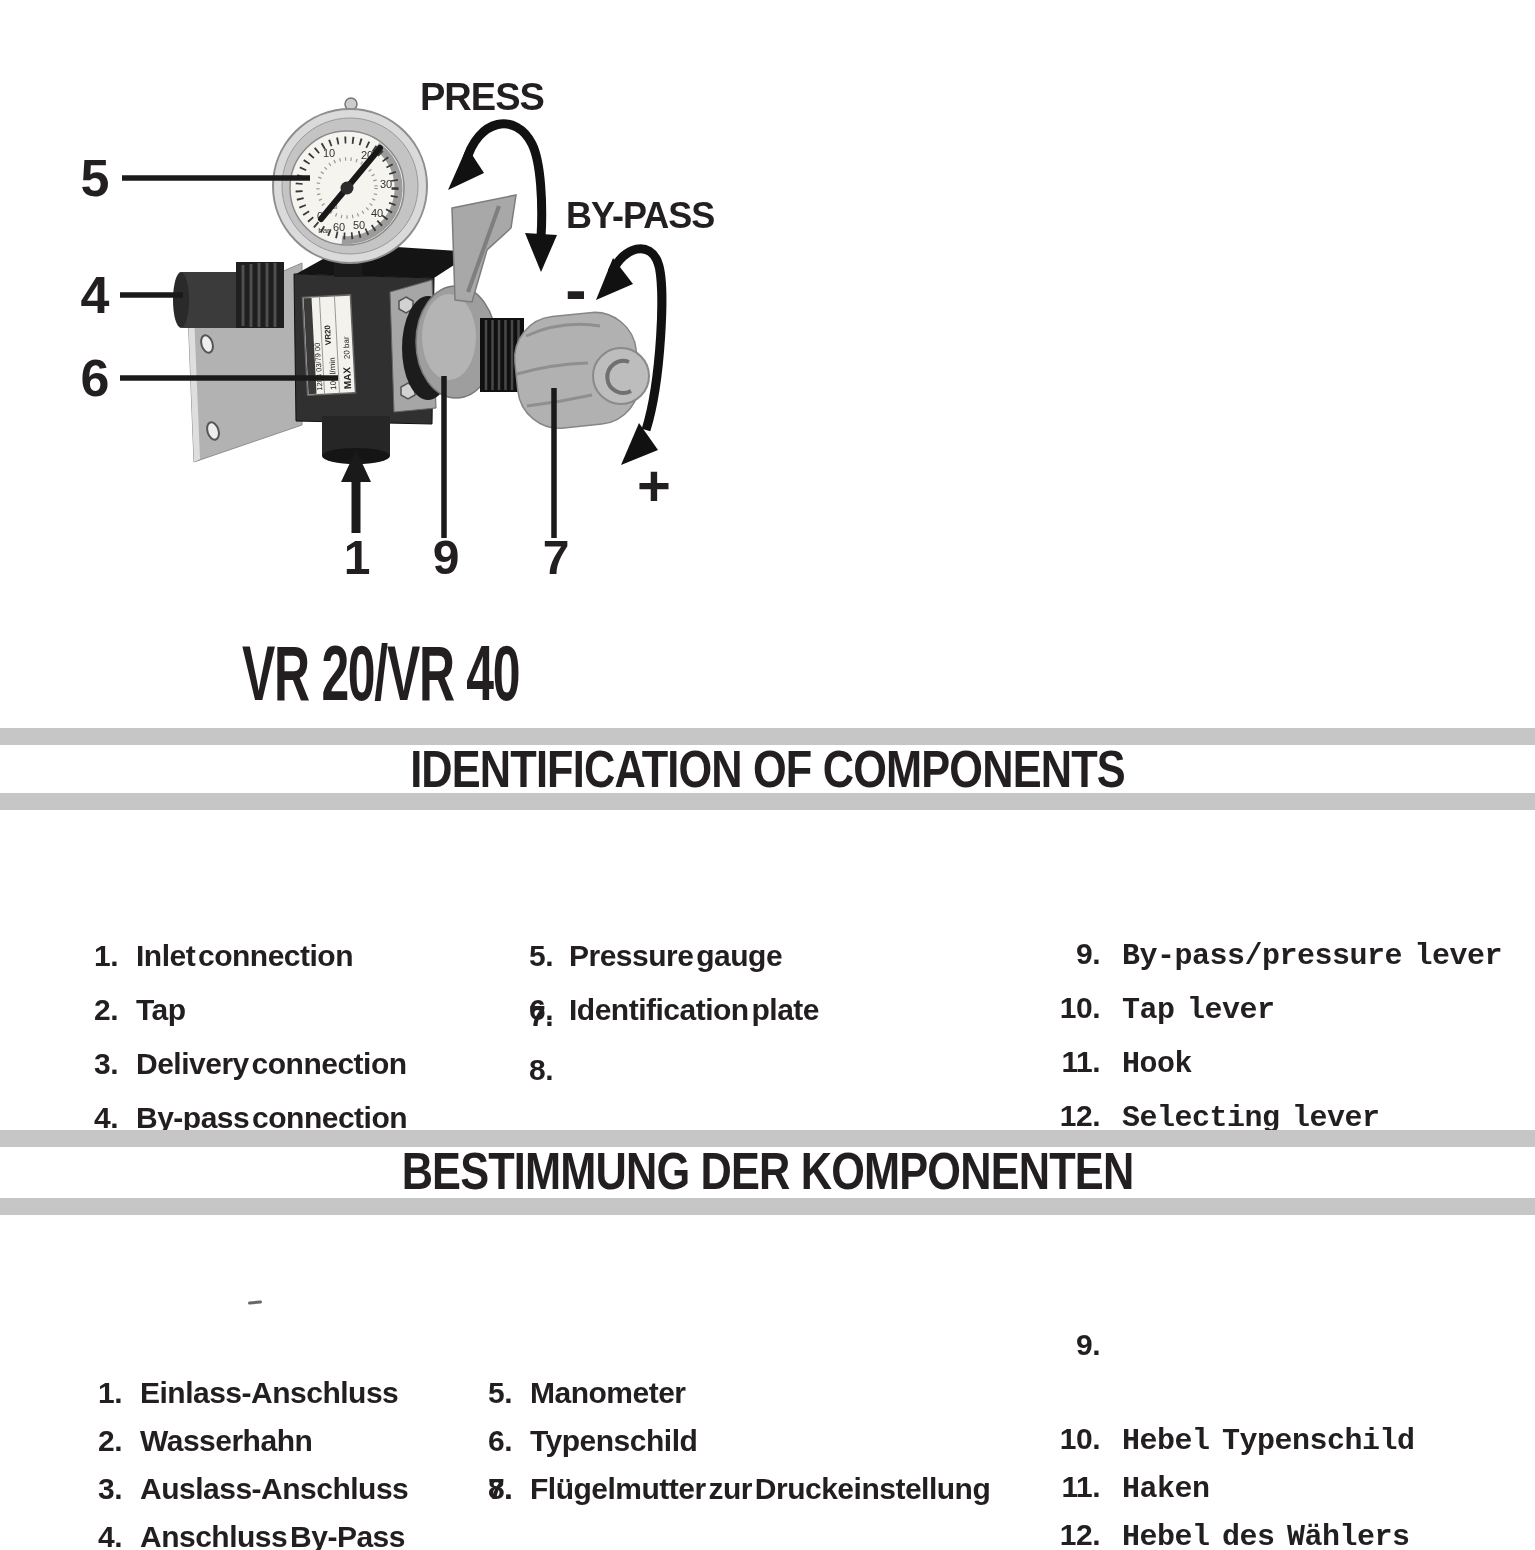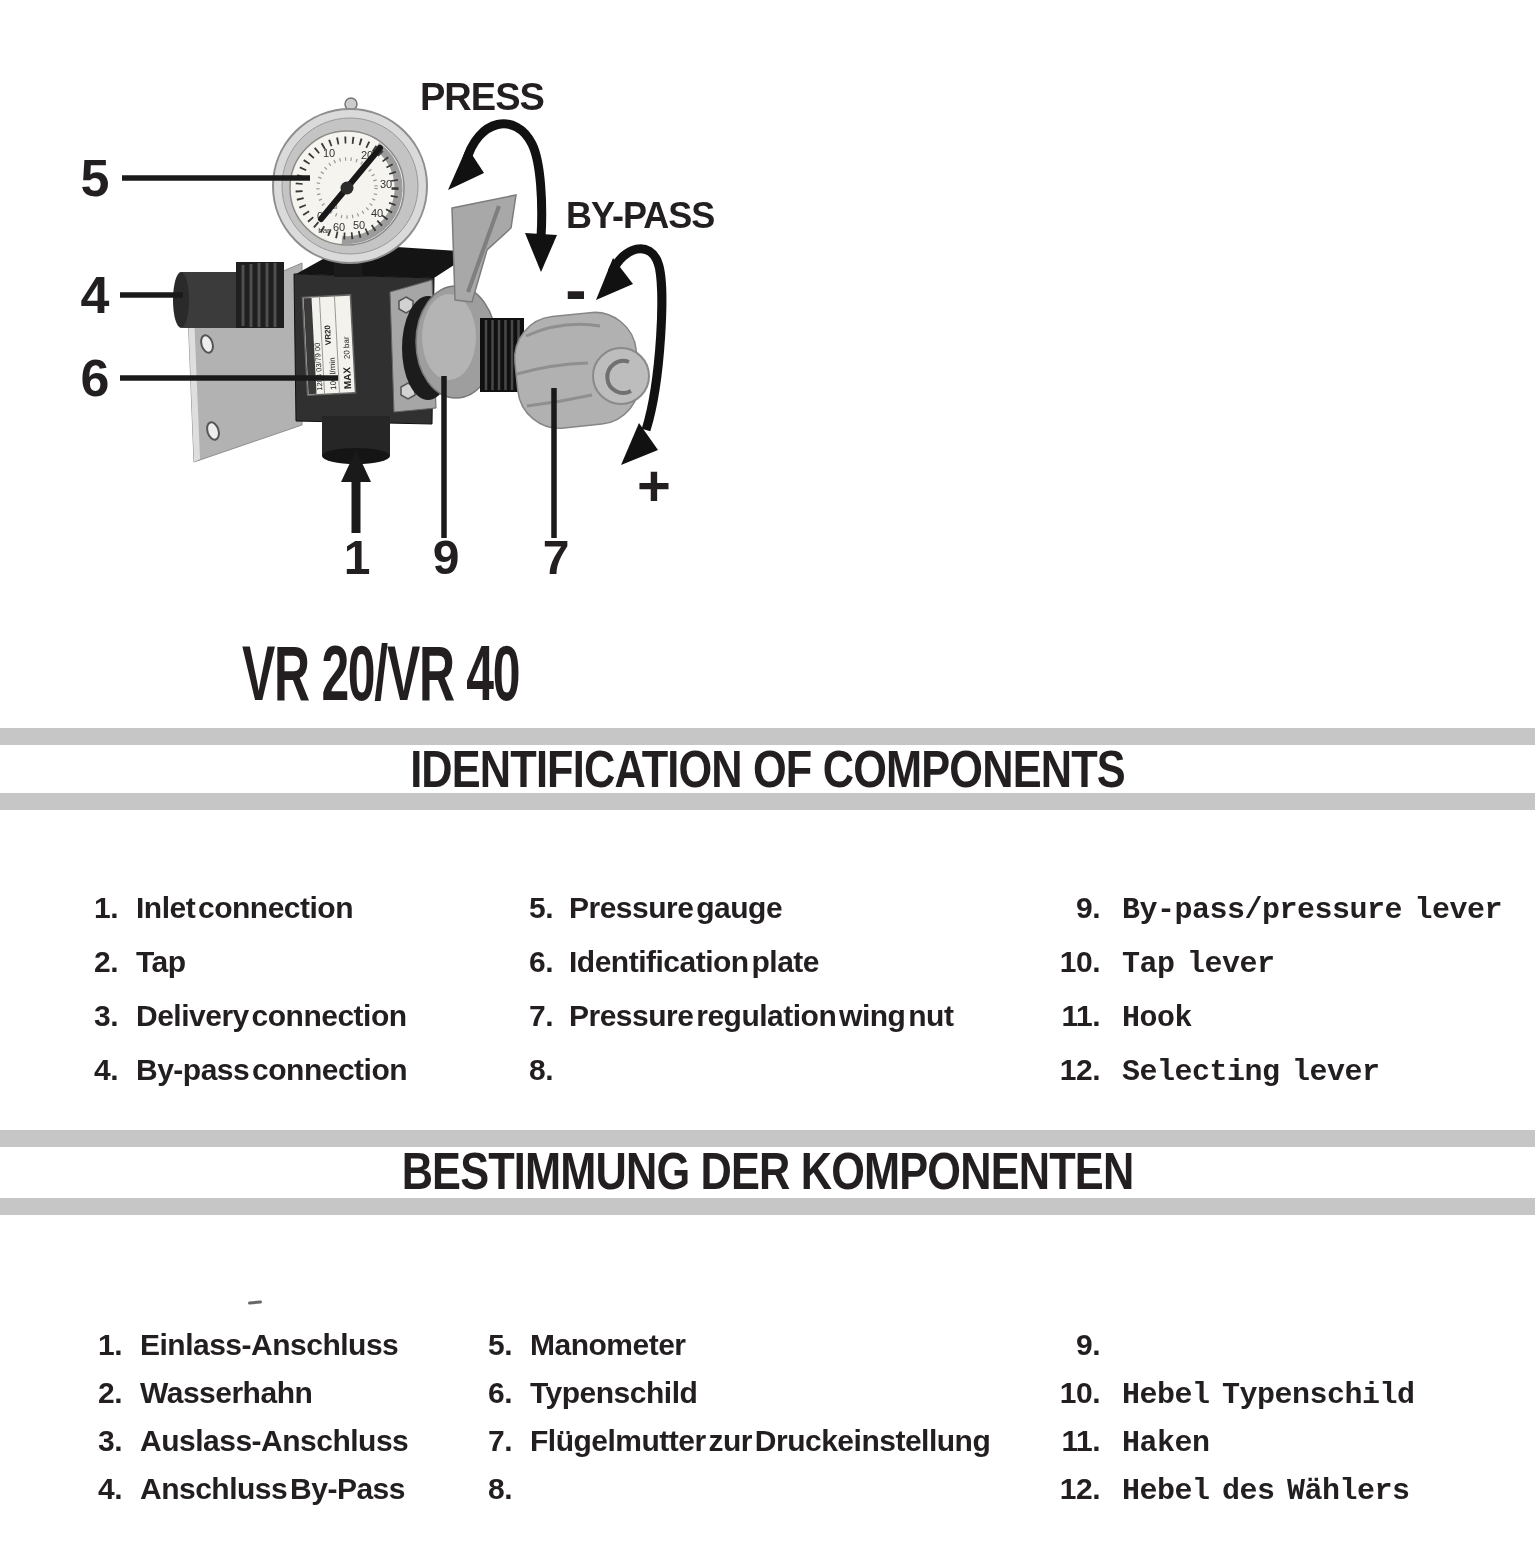--- a/index.html
+++ b/index.html
@@ -10,21 +10,21 @@
   .sec-title{position:absolute;left:0;width:1535px;text-align:center;font-weight:bold;
              font-size:51px;line-height:51px;letter-spacing:-1px;transform:scaleX(0.85);
              transform-origin:50% 50%;white-space:nowrap;}
   .model-title{position:absolute;left:242px;top:634px;font-weight:bold;font-size:78px;
                line-height:78px;letter-spacing:-2px;transform:scaleX(0.64);
                transform-origin:left top;white-space:nowrap;}
   .col{position:absolute;}
   .row{display:flex;align-items:baseline;font-weight:bold;font-size:30px;
        letter-spacing:-0.5px;}
   .row .num{text-align:right;flex:none;}
-  .row .lbl{white-space:nowrap;word-spacing:-5px;}
+  .row .lbl{white-space:nowrap;word-spacing:-5px;margin-top:48px;}
   .list-en .row{height:54px;}
   .list-de .row{height:48px;}
   .col-n58 .num{width:58px;}
   .col-n62 .num{width:62px;}
   .col-n80 .num{width:80px;}
   .gap18 .lbl{margin-left:18px;}
   .gap16 .lbl{margin-left:16px;}
   .gap22 .lbl{margin-left:22px;font-family:Liberation Mono, monospace;}
   .stray{position:absolute;left:248px;top:1301px;width:14px;height:3px;background:#666;
          border-radius:2px;transform:rotate(-6deg);}
@@ -192,21 +192,20 @@
     <div class="row">
         <span class="num">5.</span>
         <span class="lbl">Pressure gauge</span>
       </div>
     <div class="row">
         <span class="num">6.</span>
         <span class="lbl">Identification plate</span>
       </div>
     <div class="row">
         <span class="num">7.</span>
-        <span class="lbl">Pressure regulation wing nut</span>
       </div>
     <div class="row">
         <span class="num">8.</span>
       </div>
   </div>
   <div class="col list-en col-n80 gap22" style="left:1020px;top:891px;">
     <div class="row">
         <span class="num">9.</span>
         <span class="lbl">By-pass/pressure lever</span>
       </div>

